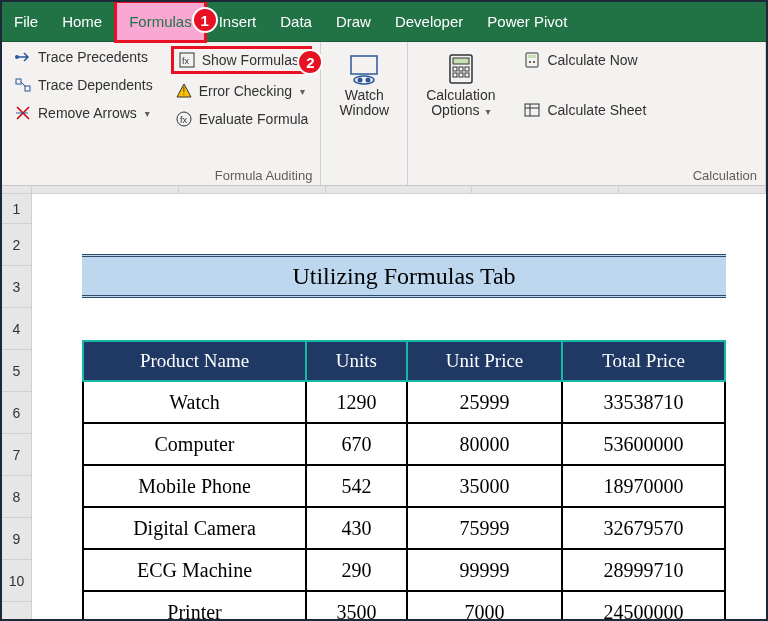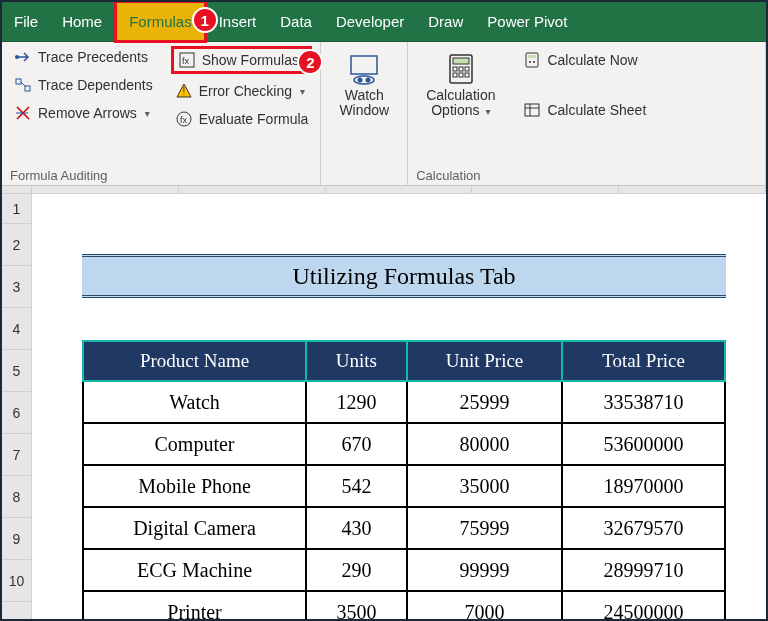--- a/index.html
+++ b/index.html
@@ -1,35 +1,35 @@
 <!DOCTYPE html>
 <html><head>
 <meta charset="utf-8">
 <style>
 * { margin: 0; padding: 0; box-sizing: border-box; }
 body { font-family: 'Segoe UI', Arial, sans-serif; background: #fff; width: 768px; height: 621px; overflow: hidden; border: 2px solid #1a2838; }
 
 
 .ribbon-tabs { background: #217346; display: flex; align-items: center; height: 40px; border-bottom: 1px solid #185a36; }
 .tab { color: #fff; padding: 10px 12px; font-size: 15px; cursor: pointer; }
-.tab.active { background: #eab308; color: #217346; }
+.tab.active { background: #f9a8d4; color: #217346; }
 .tab.highlighted { border: 3px solid #e81123; position: relative; }
 .callout-badge { position: absolute; width: 26px; height: 26px; border-radius: 50%; background: #e81123; color: #fff; display: flex; align-items: center; justify-content: center; font-weight: bold; font-size: 15px; border: 2px solid #fff; }
 .badge-1 { top: 4px; right: -14px; }
 
 
 .ribbon-content { background: #f3f2f1; display: flex; height: 144px; border-bottom: 1px solid #c8c6c4; }
 .ribbon-group { display: flex; flex-direction: column; justify-content: space-between; padding: 4px 8px 2px 8px; border-right: 1px solid #d0d0d0; }
 .group-items-row { display: flex; gap: 14px; }
 .group-col { display: flex; flex-direction: column; gap: 6px; }
 .ribbon-btn { display: flex; align-items: center; gap: 6px; font-size: 14px; color: #323130; cursor: pointer; padding: 2px 4px; white-space: nowrap; }
 .ribbon-btn.big { flex-direction: column; align-items: center; gap: 2px; justify-content: center; padding: 6px 10px; }
 .ribbon-btn.highlighted { border: 3px solid #e81123; position: relative; }
 .badge-2 { top: 0px; right: -14px; }
-.group-label { text-align: left; font-size: 13px; color: #605e5c; padding-top: 2px; }
+.group-label { text-align: right; font-size: 13px; color: #605e5c; padding-top: 2px; }
 .icon { width: 18px; height: 18px; display: inline-block; }
 .icon-big { width: 34px; height: 34px; display: inline-block; }
 .dropdown-caret { font-size: 10px; color: #605e5c; margin-left: 2px; }
 
 
 .col-headers { background: #e6e6e6; height: 8px; border-bottom: 1px solid #d0d0d0; display: flex; }
 .row-head-spacer { width: 30px; border-right: 1px solid #d0d0d0; }
 .col-head { flex:1; border-right: 1px solid #d0d0d0; }
 
 
@@ -53,22 +53,22 @@
 
 <div class="ribbon-tabs">
   <div class="tab">File</div>
   <div class="tab">Home</div>
   <div class="tab active highlighted">
     <span>Formulas</span>
     <span class="callout-badge badge-1">1</span>
   </div>
   <div class="tab">Insert</div>
   <div class="tab">Data</div>
+  <div class="tab">Draw</div>
   <div class="tab">Developer</div>
-  <div class="tab">Draw</div>
   <div class="tab">Power Pivot</div>
 </div>
 
 <div class="ribbon-content">
 
   <div class="ribbon-group" style="flex:0 0 auto;">
     <div class="group-items-row">
       <div class="group-col">
         <div class="ribbon-btn">
           <span class="icon">

